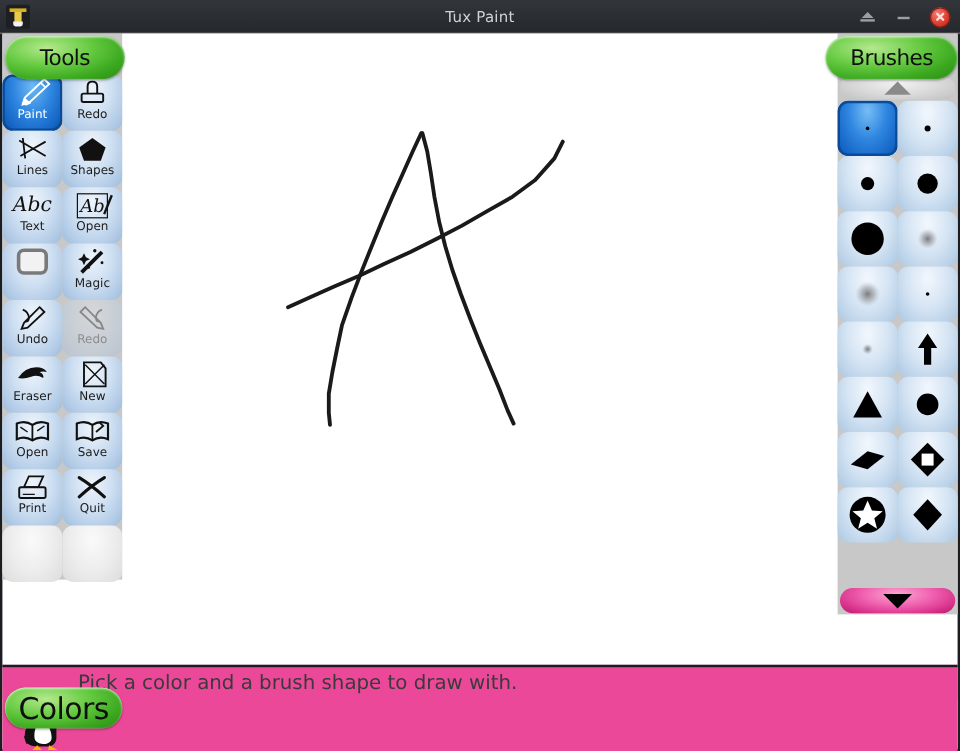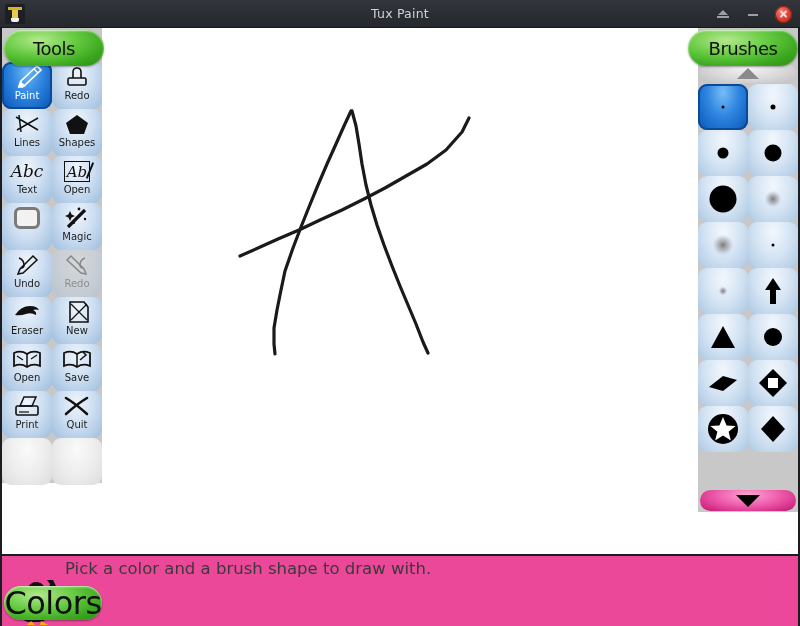--- a/index.html
+++ b/index.html
@@ -59,21 +59,21 @@
   .pill {
     position: absolute; height: 36px; border-radius: 18px;
     display: flex; align-items: center; justify-content: center;
     color: #0f0f0f; font-size: 18px; letter-spacing: -.5px;
     background: radial-gradient(ellipse at 35% 28%, #b4e98d 0%, #63c93f 42%, #3ba81f 72%, #2c8a17 100%);
     box-shadow: inset 0 1px 2px rgba(255,255,255,.75), 0 1px 2px rgba(0,0,0,.35);
     z-index: 6; white-space: nowrap;
   }
   #tools-pill { left: 2px; top: 2px; width: 100px; }
   #brushes-pill { right: 0px; top: 2px; width: 110px; }
-  #colors-pill { left: 2px; bottom: 4px; width: 98px; height: 34px; font-size: 32px; }
+  #colors-pill { left: 2px; bottom: 17px; width: 98px; height: 34px; font-size: 25px; }
 
   
   .tools-panel {
     position: absolute; left: 0; top: 0; width: 100px; height: 455px;
     background: #c8c8c8; padding-top: 34px;
     display: flex; flex-wrap: wrap; align-content: flex-start;
   }
   .tool-btn {
     width: 50px; height: 47px; position: relative; cursor: pointer;
     display: flex; flex-direction: column; align-items: center; justify-content: flex-start;

